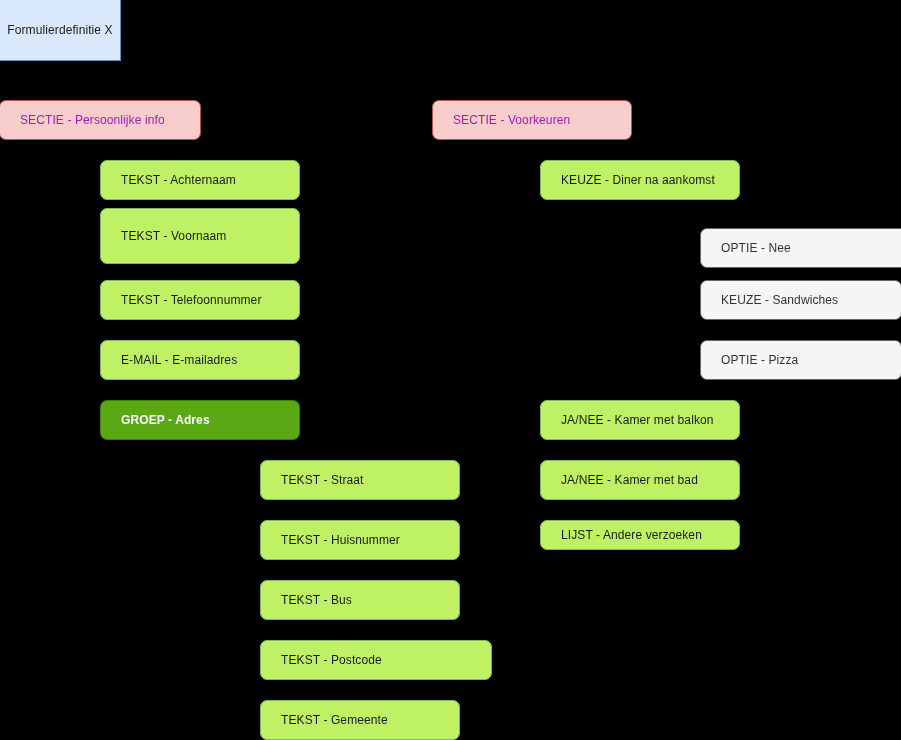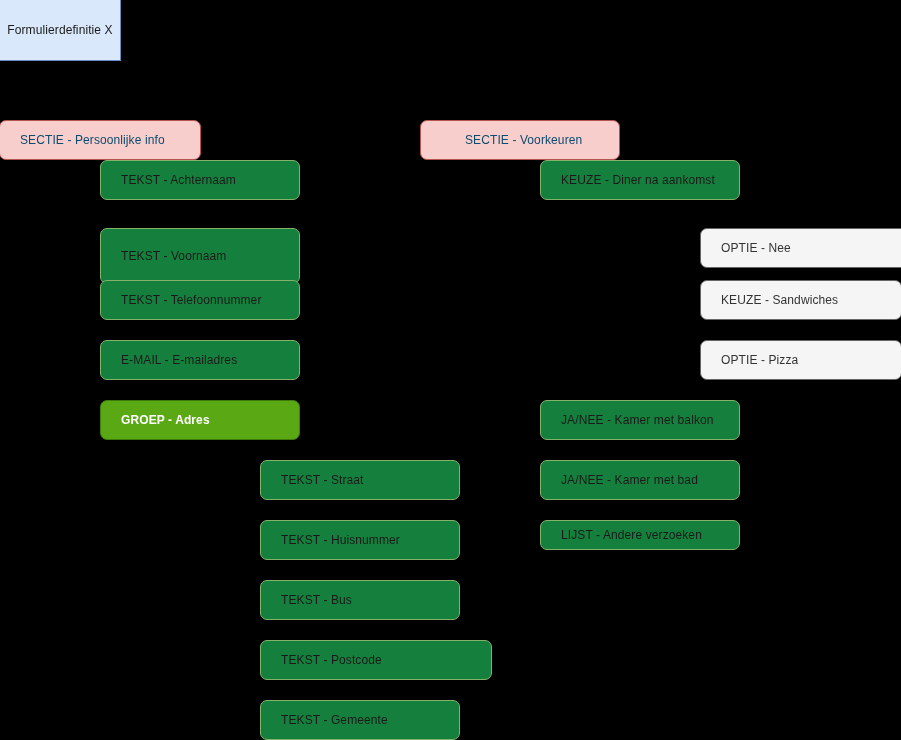--- a/index.html
+++ b/index.html
@@ -38,25 +38,24 @@
     background: #dae8fc;
     border-color: #6c8ebf;
     border-radius: 0;
     color: #1a1a1a;
     justify-content: center;
   }
   .n-root .label { padding-left: 8px; }
   .n-section {
     background: #f8cecc;
     border-color: #b85450;
-    color: #0c4a6e;
-    margin-top: 20px;
+    color: #a21caf;
   }
   .n-field {
-    background: #15803d;
+    background: #bef264;
     border-color: #82b366;
     color: #1a1a1a;
     align-items: center;
   }
   .n-group {
     background: #5aa814;
     border-color: #3f7a0c;
     color: #ffffff;
     font-weight: bold;
   }
@@ -69,27 +68,27 @@
 </head>
 <body>
 
 <div id="canvas" style="width: 901px; height: 740px; background: rgb(0, 0, 0);">
     <div class="node n-root" style="left: -1px; top: -1px; width: 122px; height: 62px;">
       <span class="label">Formulierdefinitie X</span>
     </div>
     <div class="node n-section" style="left: -1px; top: 100px; width: 202px; height: 40px;">
       <span class="label">SECTIE - Persoonlijke info</span>
     </div>
-    <div class="node n-section" style="left: 420px; top: 100px; width: 200px; height: 40px; padding-left: 24px;">
+    <div class="node n-section" style="left: 432px; top: 100px; width: 200px; height: 40px;">
       <span class="label">SECTIE - Voorkeuren</span>
     </div>
     <div class="node n-field" style="left: 100px; top: 160px; width: 200px; height: 40px;">
       <span class="label">TEKST - Achternaam</span>
     </div>
-    <div class="node n-field" style="left: 100px; top: 228px; width: 200px; height: 56px;">
+    <div class="node n-field" style="left: 100px; top: 208px; width: 200px; height: 56px;">
       <span class="label">TEKST - Voornaam</span>
     </div>
     <div class="node n-field" style="left: 100px; top: 280px; width: 200px; height: 40px;">
       <span class="label">TEKST - Telefoonnummer</span>
     </div>
     <div class="node n-field" style="left: 100px; top: 340px; width: 200px; height: 40px;">
       <span class="label">E-MAIL - E-mailadres</span>
     </div>
     <div class="node n-group" style="left: 100px; top: 400px; width: 200px; height: 40px;">
       <span class="label">GROEP - Adres</span>

